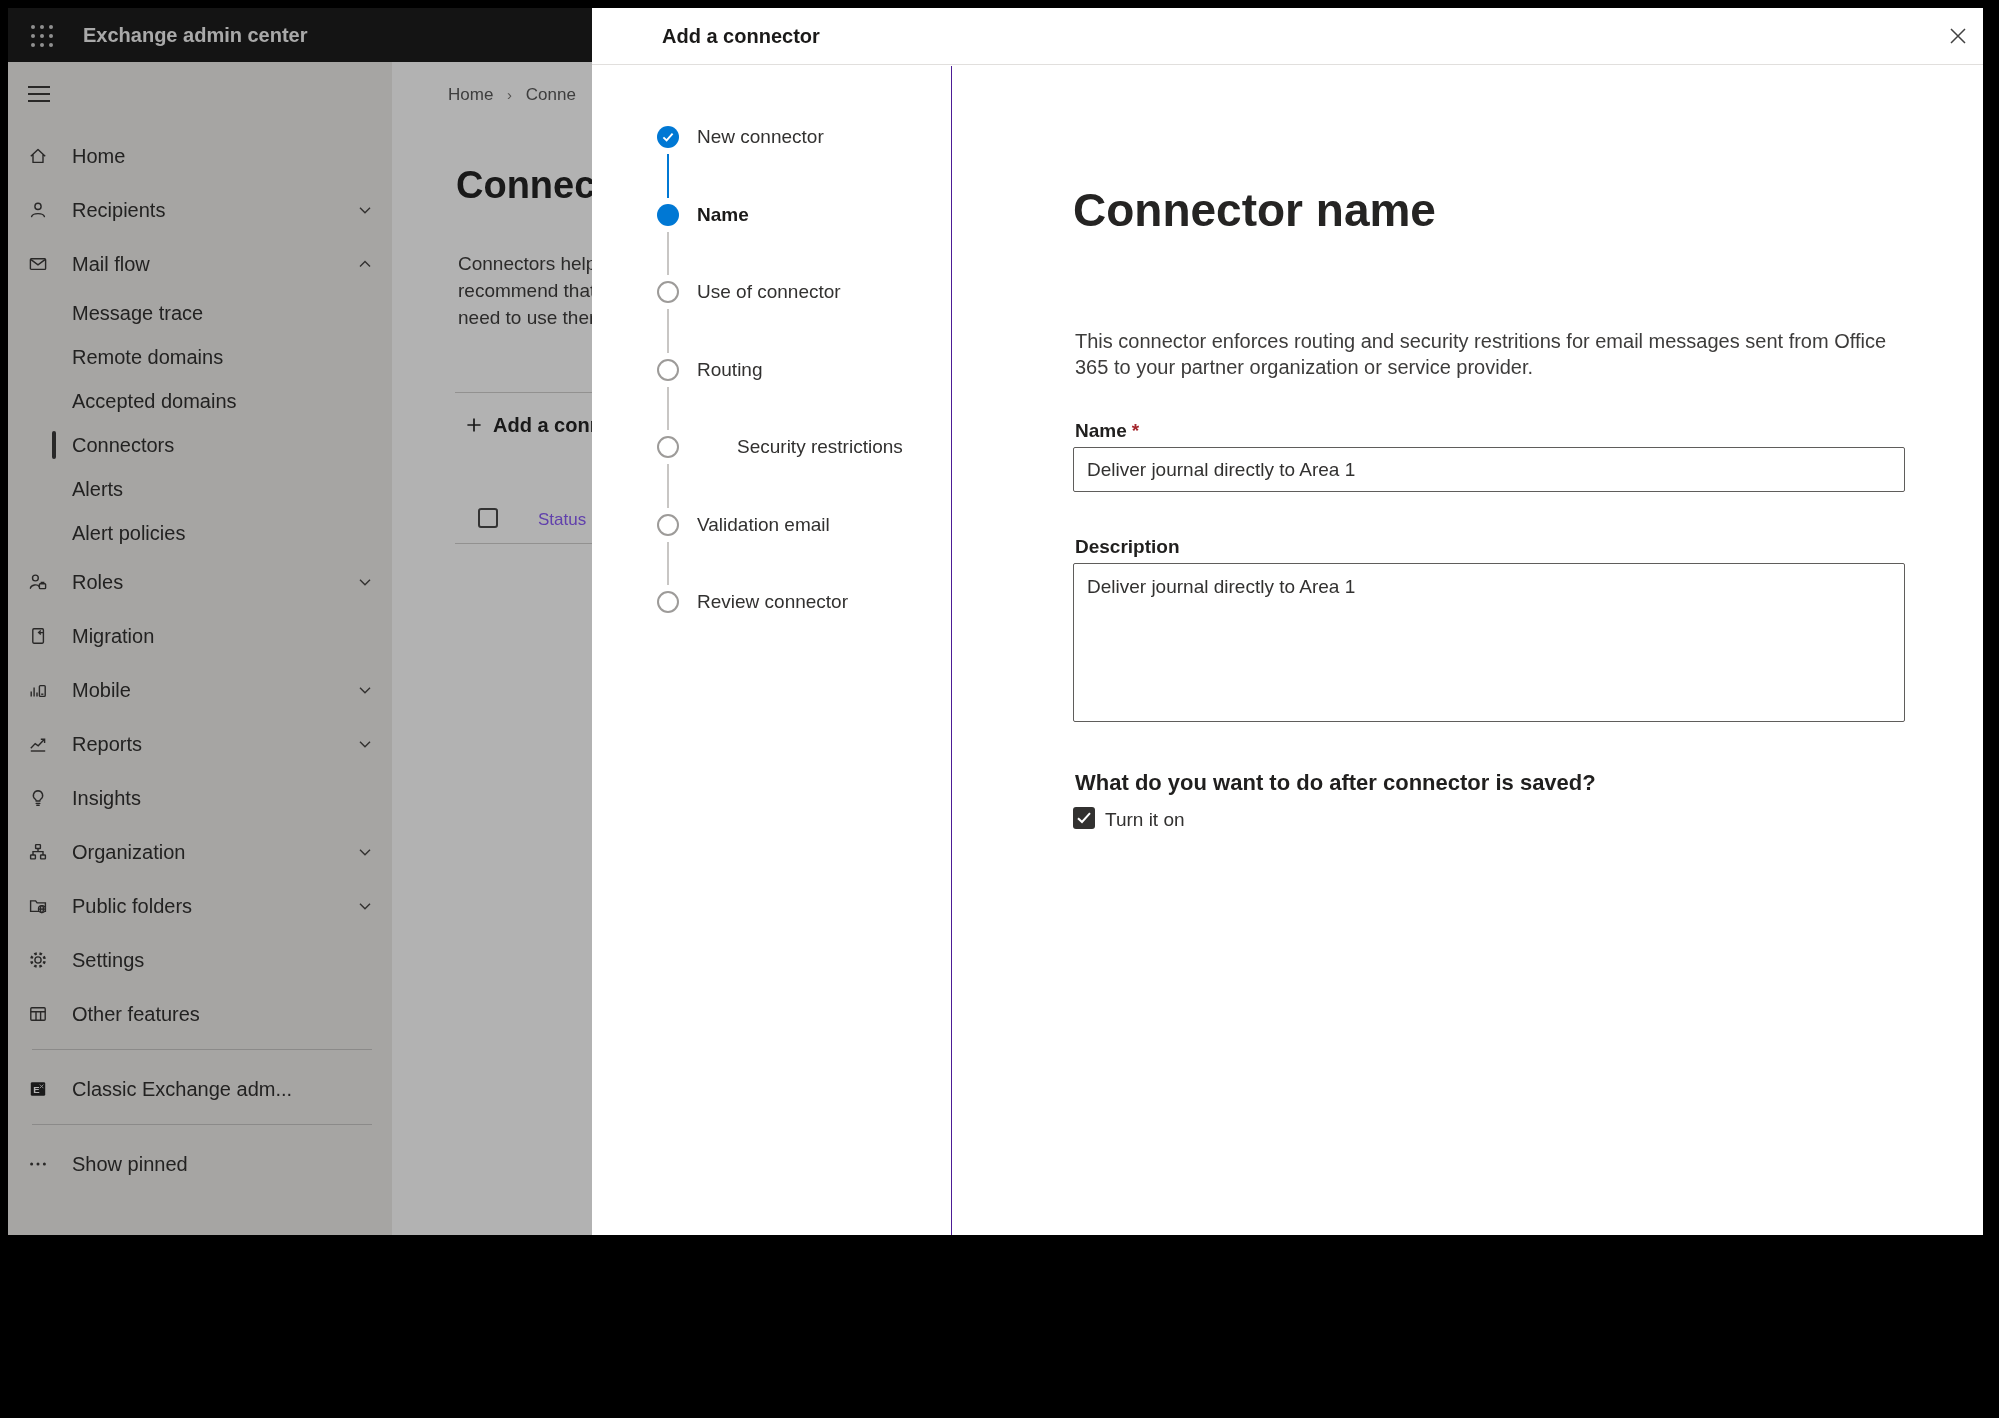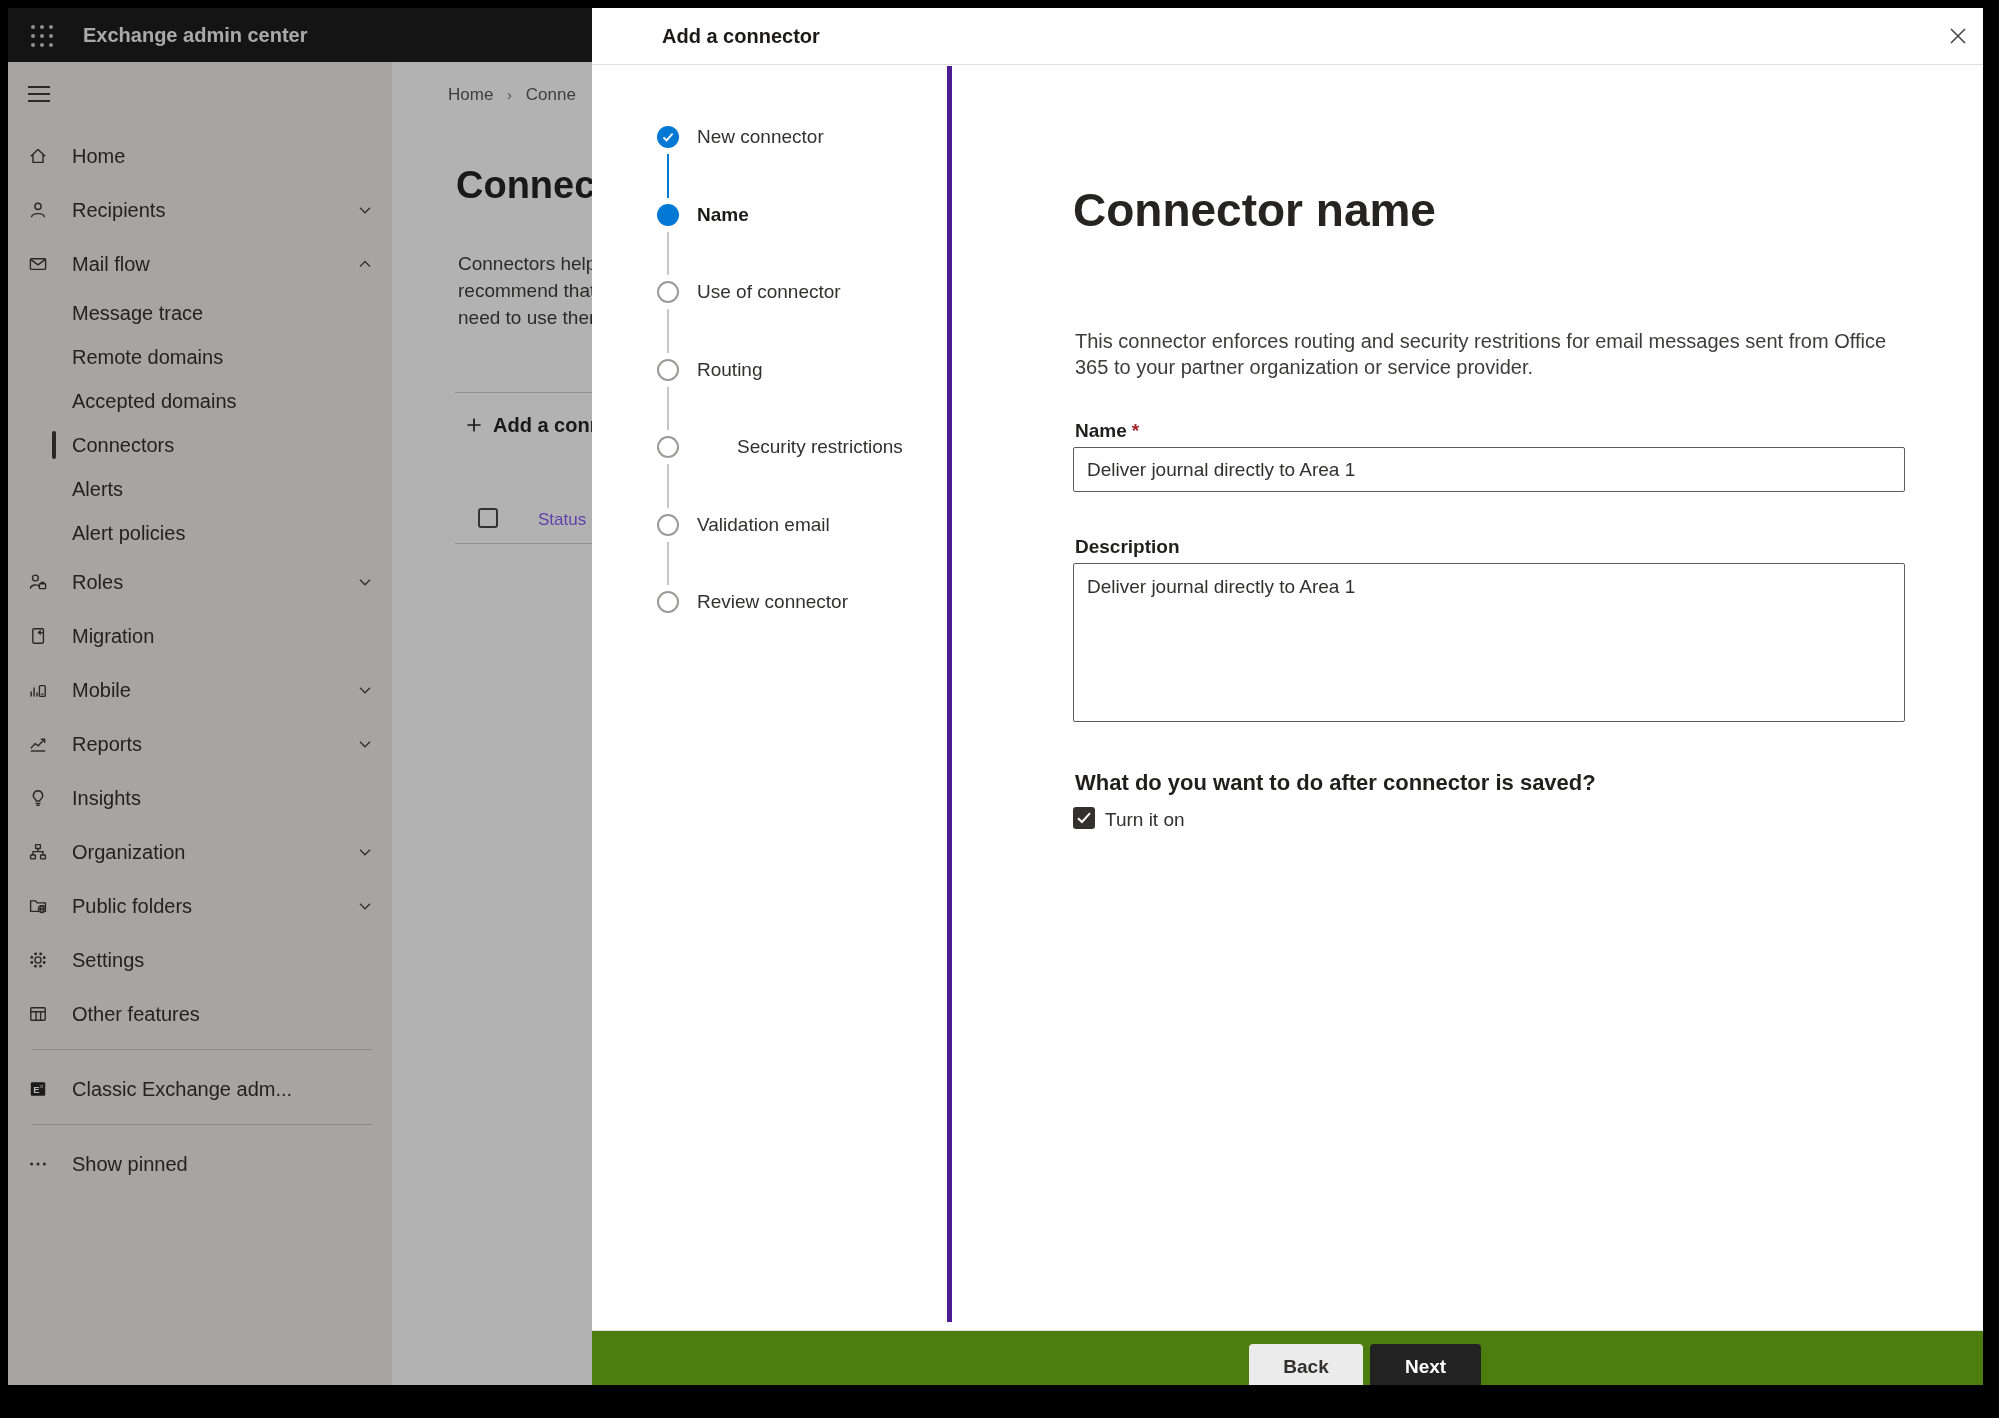--- a/index.html
+++ b/index.html
@@ -1,19 +1,19 @@
 <!DOCTYPE html>
 <html><head>
 <meta charset="utf-8">
 <style>
   * { margin:0; padding:0; box-sizing:border-box; }
   html,body { width:1999px; height:1418px; }
   body { position:relative; background:#000; font-family:"Liberation Sans", sans-serif; overflow:hidden; }
 
-  .app { position:absolute; left:8px; top:8px; width:1975px; height:1377px; background:#fff; overflow:hidden; }
+  .app { position:absolute; left:8px; top:8px; width:1975px; height:1227px; background:#fff; overflow:hidden; }
 
   
   .topbar { position:absolute; left:0; top:0; width:100%; height:54px; background:#1e1e1e; }
   .waffle { position:absolute; left:20px; top:14px; width:28px; height:28px; display:grid;
             grid-template-columns:repeat(3,1fr); align-items:center; justify-items:center; cursor:pointer; }
   .waffle i { width:4px; height:4px; border-radius:50%; background:#cfcfcf; }
   .topbar-title { position:absolute; left:75px; top:0; line-height:54px; font-size:20px; font-weight:600; color:#f2f2f2; }
 
   
   .sidebar { position:absolute; left:0; top:54px; width:384px; bottom:0; background:#eeecea; }
@@ -54,21 +54,21 @@
 
   
   .modal { position:absolute; left:584px; top:0; width:1391px; height:1395px; background:#fff; }
   .modal-header { position:absolute; top:0; left:0; right:0; height:57px; border-bottom:1px solid #e1dfdd; background:#fff; }
   .modal-title { position:absolute; left:70px; top:0; line-height:57px; font-size:20px; font-weight:700; color:#1b1a19; }
   .close-btn { position:absolute; right:11px; top:14px; width:28px; height:28px; color:#424242; cursor:pointer;
                background:none; border:none; }
   .close-btn svg { width:28px; height:28px; }
 
   .modal-body { position:absolute; top:58px; left:0; right:0; bottom:73px; }
-  .stepper { position:absolute; left:0; top:0; bottom:8px; width:360px; border-right:5px solid #4c1d95; }
+  .stepper { position:absolute; left:0; top:0; bottom:8px; width:360px; border-right:1px solid #4c1d95; }
   .step-circle { position:absolute; left:65px; width:22px; height:22px; border-radius:50%; }
   .step-circle.completed, .step-circle.current { background:#0078d4; }
   .step-circle.upcoming { background:#fff; border:2px solid #9d9b99; }
   .step-circle svg { position:absolute; left:3px; top:3px; width:16px; height:16px; }
   .step-label { position:absolute; left:105px; font-size:19px; line-height:24px; color:#323130; white-space:nowrap; }
   .step-label.current { font-weight:700; color:#1b1a19; }
   .step-line { position:absolute; left:75px; width:2px; background:#c8c6c4; }
   .step-line.blue { background:#0078d4; }
 
   .content-h1 { position:absolute; left:481px; top:117px; font-size:46px; font-weight:700; color:#252423; white-space:nowrap; }

